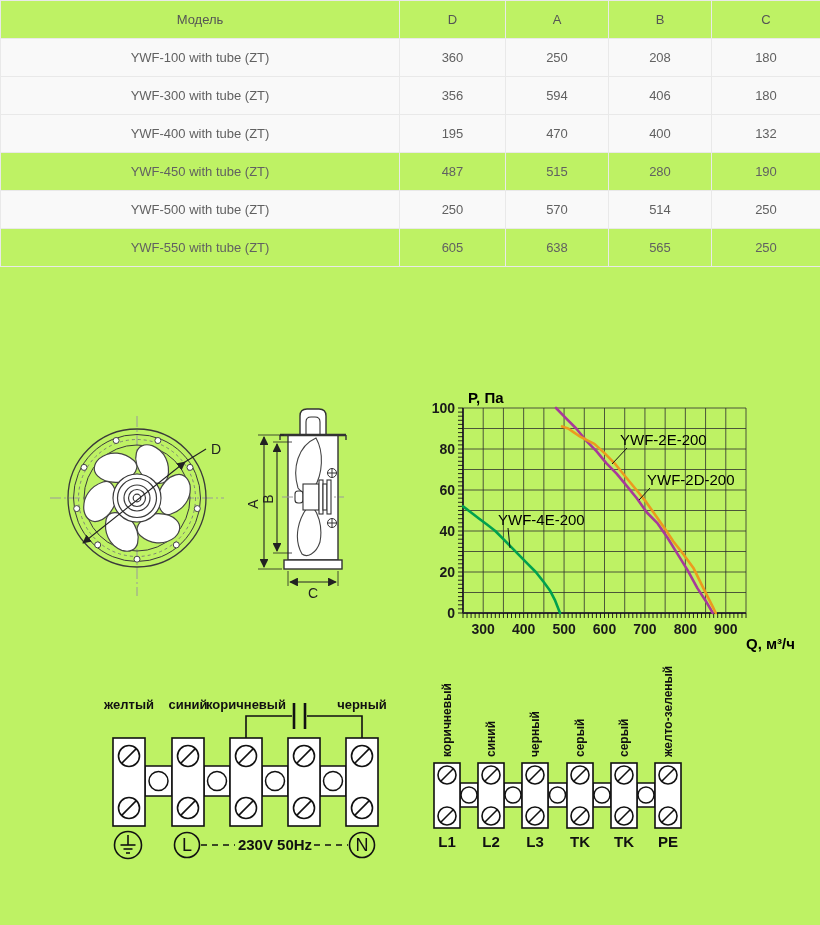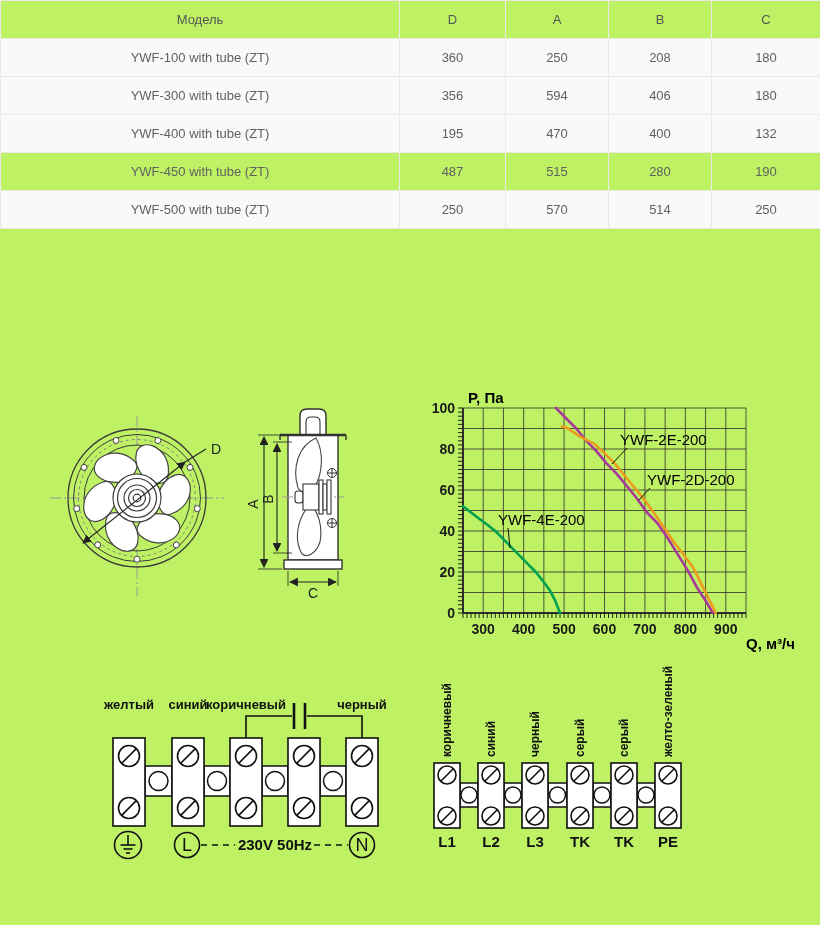--- a/index.html
+++ b/index.html
@@ -80,20 +80,27 @@
           <td>487</td>
           <td>515</td>
           <td>280</td>
           <td>190</td>
         </tr>
         <tr class="striped">
           <td>YWF-500 with tube (ZT)</td>
           <td>250</td>
           <td>570</td>
           <td>514</td>
+          <td>250</td>
+        </tr>
+        <tr>
+          <td>YWF-550 with tube (ZT)</td>
+          <td>605</td>
+          <td>638</td>
+          <td>565</td>
           <td>250</td>
         </tr>
       </tbody>
   </table>
 
   <svg class="front" width="180" height="200" viewBox="0 0 180 200">
     <defs>
       <marker id="arrF" viewBox="0 0 10 10" refX="9" refY="5" markerWidth="8" markerHeight="8" orient="auto-start-reverse">
         <path d="M0 0 L10 5 L0 10 Z" fill="#222"></path>
       </marker>

